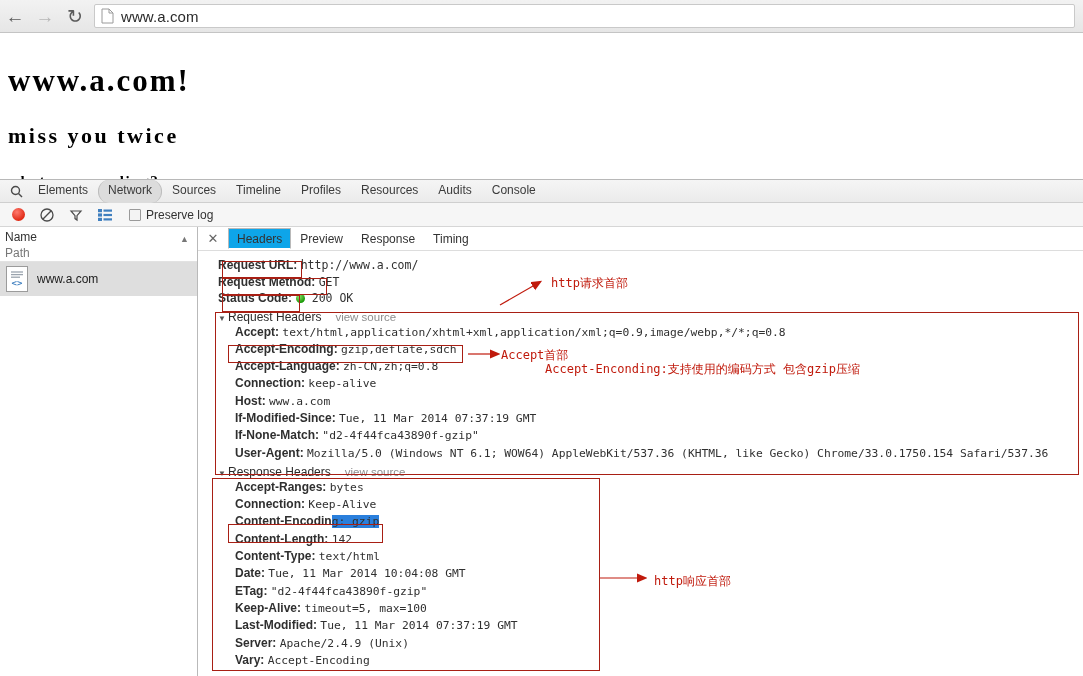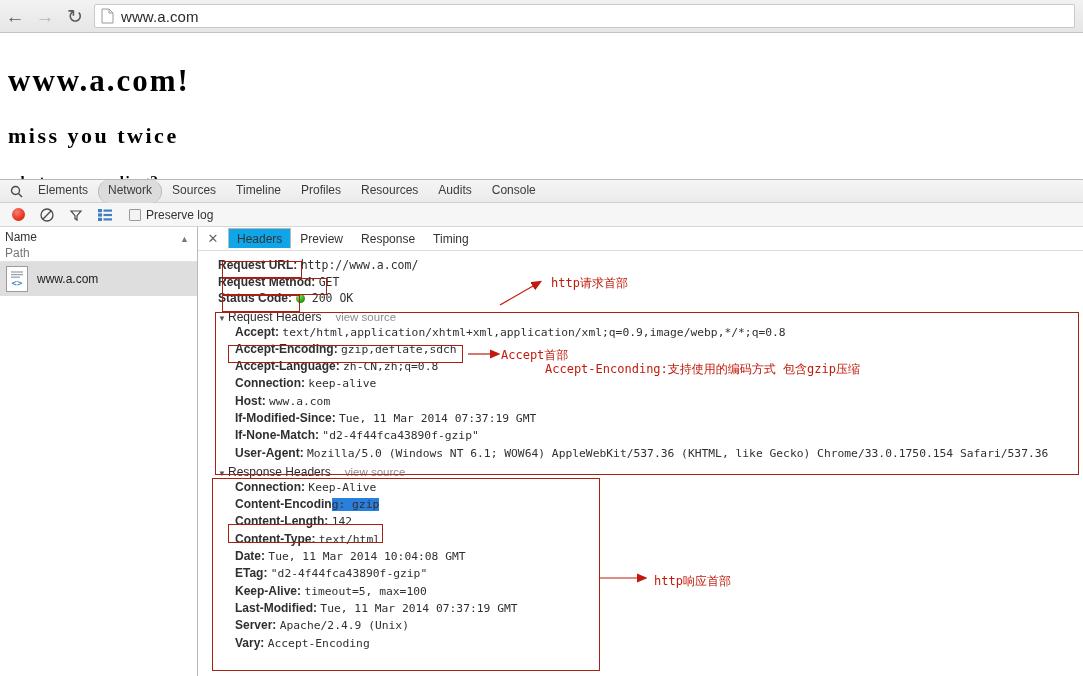--- a/index.html
+++ b/index.html
@@ -274,20 +274,21 @@
         <div class="hdr-line"><span class="hk">If-Modified-Since:</span> <span class="hv">Tue, 11 Mar 2014 07:37:19 GMT</span></div>
         <div class="hdr-line"><span class="hk">If-None-Match:</span> <span class="hv">"d2-4f44fca43890f-gzip"</span></div>
         <div class="hdr-line"><span class="hk">User-Agent:</span> <span class="hv">Mozilla/5.0 (Windows NT 6.1; WOW64) AppleWebKit/537.36 (KHTML, like Gecko) Chrome/33.0.1750.154 Safari/537.36</span></div>
 
         <div style="height:3px"></div>
 
         <div style="white-space:nowrap">
           <span class="sec-arrow">▼</span><span class="sec-title">Response Headers</span><span class="view-src">view source</span>
         </div>
 
+        <div class="hdr-line"><span class="hk">Accept-Ranges:</span> <span class="hv">bytes</span></div>
         <div class="hdr-line"><span class="hk">Connection:</span> <span class="hv">Keep-Alive</span></div>
         <div class="hdr-line"><span class="hk">Content-Encodin</span><span class="hv sel-hl">g: gzip</span></div>
         <div class="hdr-line"><span class="hk">Content-Length:</span> <span class="hv">142</span></div>
         <div class="hdr-line"><span class="hk">Content-Type:</span> <span class="hv">text/html</span></div>
         <div class="hdr-line"><span class="hk">Date:</span> <span class="hv">Tue, 11 Mar 2014 10:04:08 GMT</span></div>
         <div class="hdr-line"><span class="hk">ETag:</span> <span class="hv">"d2-4f44fca43890f-gzip"</span></div>
         <div class="hdr-line"><span class="hk">Keep-Alive:</span> <span class="hv">timeout=5, max=100</span></div>
         <div class="hdr-line"><span class="hk">Last-Modified:</span> <span class="hv">Tue, 11 Mar 2014 07:37:19 GMT</span></div>
         <div class="hdr-line"><span class="hk">Server:</span> <span class="hv">Apache/2.4.9 (Unix)</span></div>
         <div class="hdr-line"><span class="hk">Vary:</span> <span class="hv">Accept-Encoding</span></div>

